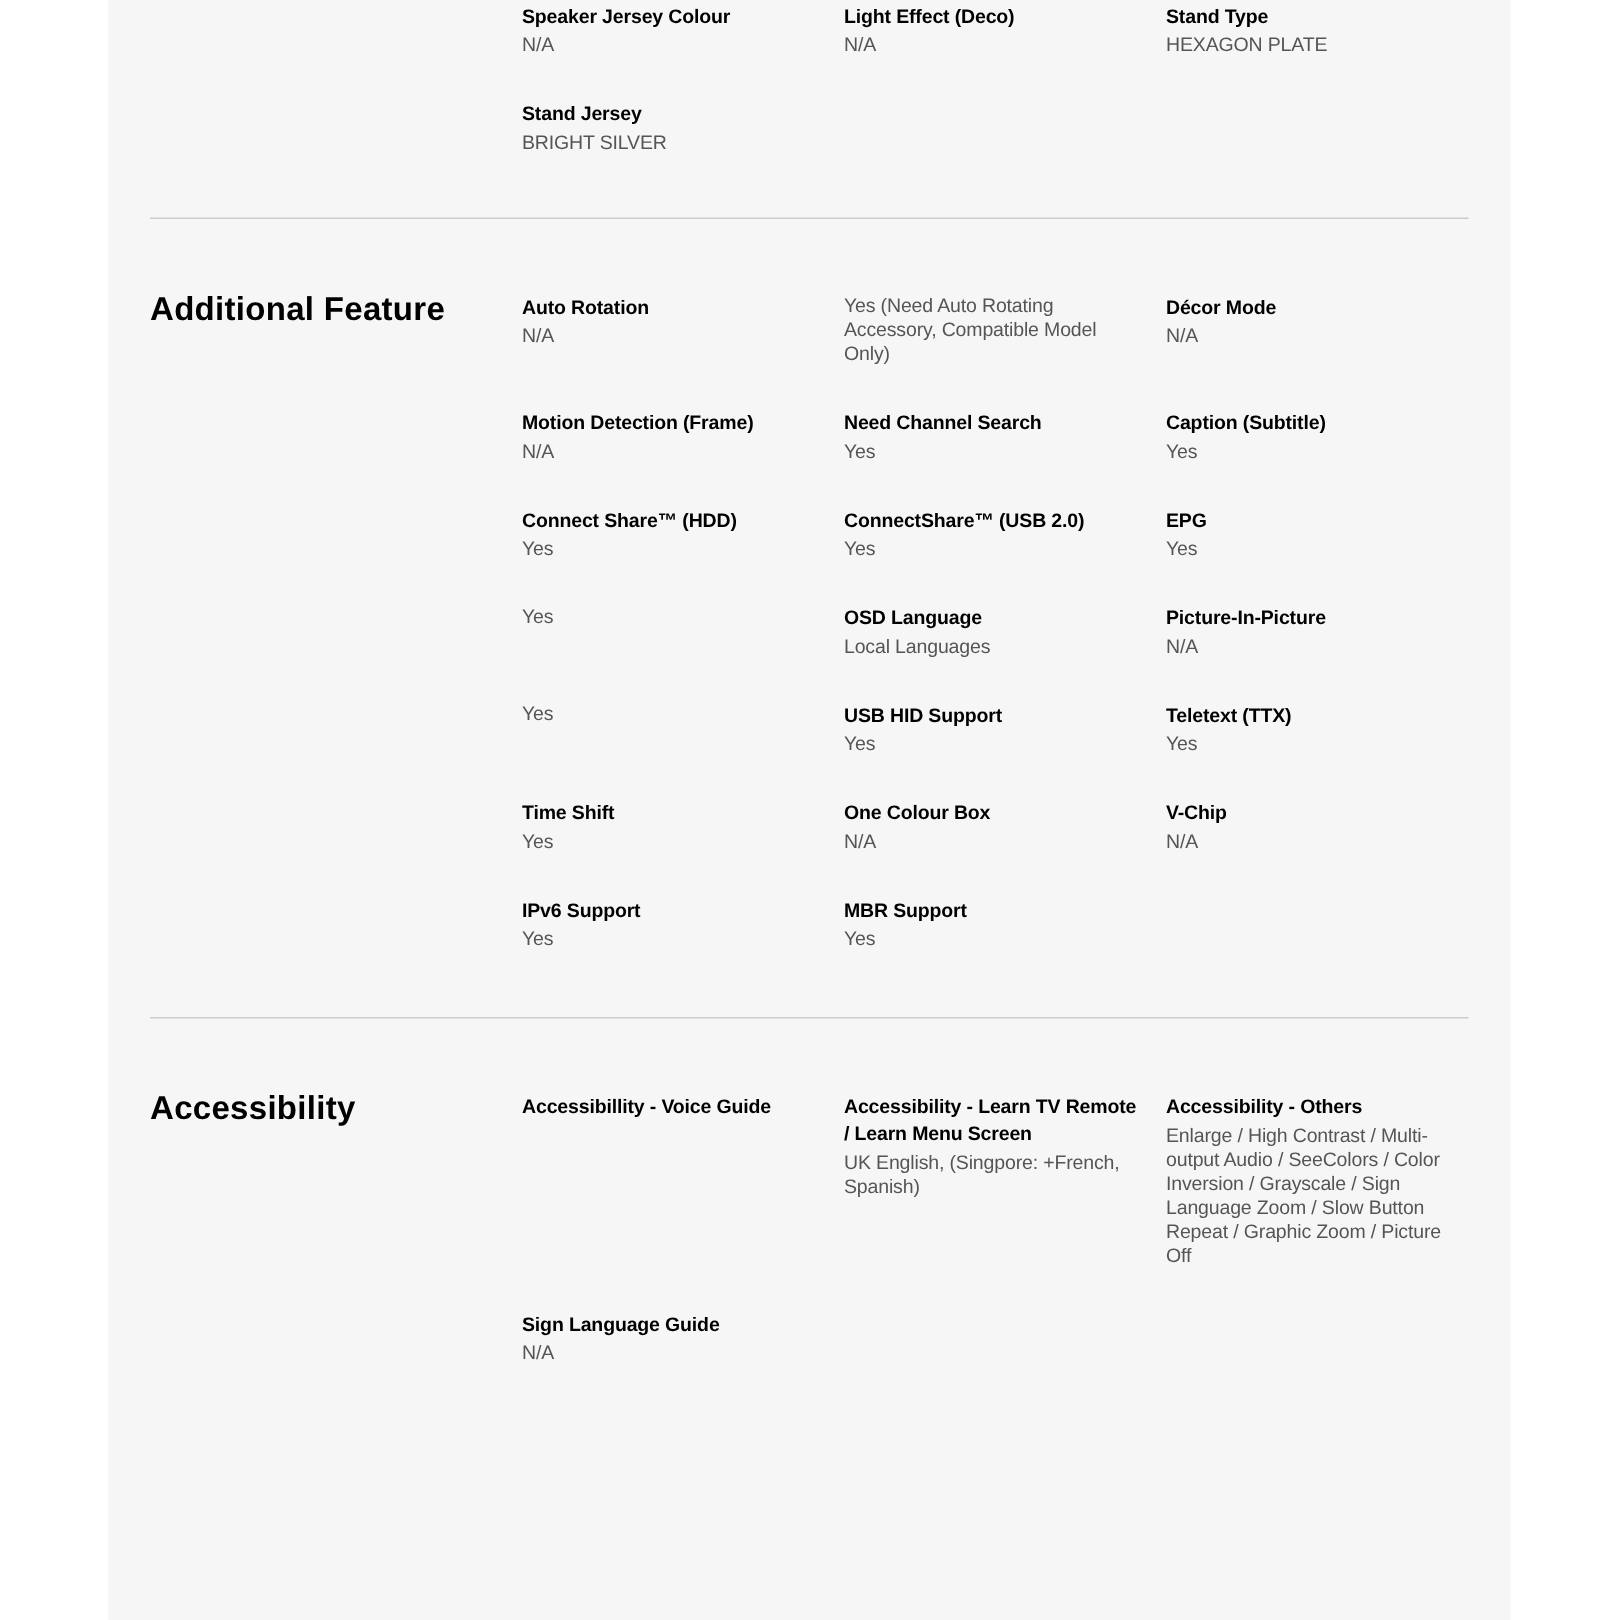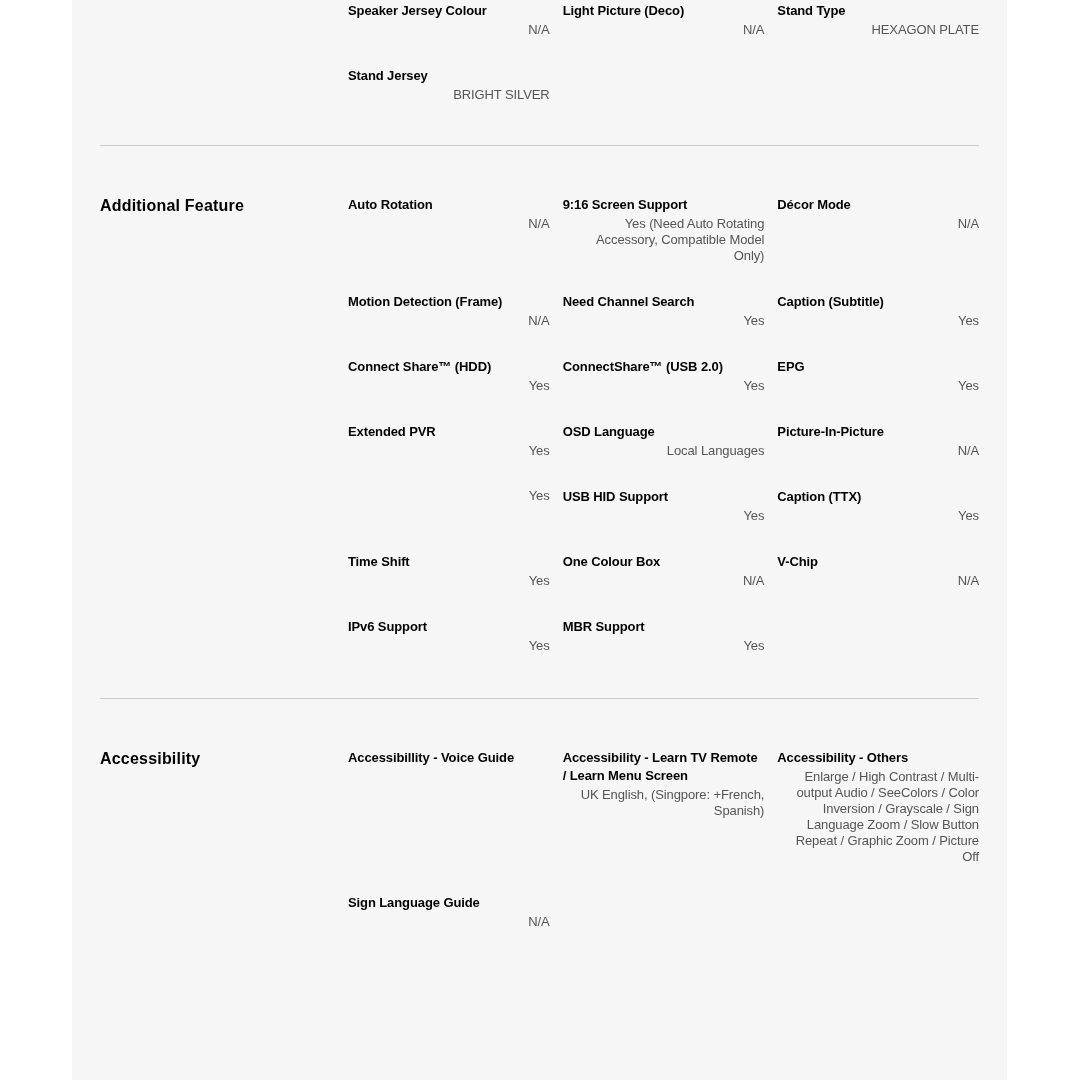--- a/index.html
+++ b/index.html
@@ -13,21 +13,21 @@
   .panel {
     width: 935px; height: 1080px;
     margin-left: 72px;
     background: #f6f6f7;
     padding: 0 28px;
   }
   .spec-section { display: flex; }
   .sec-title-col { flex: 0 0 235px; margin-right: 13px; }
   .sec-title {
     margin: 0;
-    font-size: 16px;
+    font-size: 22px;
     font-weight: 700;
     color: #000000;
     line-height: 20px;
     letter-spacing: 0.2px;
   }
   .specs {
     flex: 1;
     display: grid;
     grid-template-columns: 1fr 1fr 1fr;
     column-gap: 13px;
@@ -41,21 +41,20 @@
     line-height: 18px;
     letter-spacing: -0.1px;
     margin-bottom: 2px;
   }
   .item .value {
     font-size: 13px;
     font-weight: 400;
     color: #555555;
     line-height: 16px;
     letter-spacing: -0.1px;
-    text-align: right;
   }
   .divider {
     border-top: 1px solid #cccccc;
     height: 0;
   }
   .sec1 { padding-top: 2px; padding-bottom: 13px; }
   .sec2 { padding-top: 50px; padding-bottom: 15px; }
   .sec3 { padding-top: 50px; padding-bottom: 0; }
 </style>
 </head>
@@ -66,21 +65,21 @@
   <section class="spec-section sec1">
     <div class="sec-title-col">
       <h2 class="sec-title"></h2>
     </div>
     <div class="specs">
       <div class="item">
         <div class="label">Speaker Jersey Colour</div>
         <div class="value">N/A</div>
       </div>
       <div class="item">
-        <div class="label">Light Picture (Deco)</div>
+        <div class="label">Light Effect (Deco)</div>
         <div class="value">N/A</div>
       </div>
       <div class="item">
         <div class="label">Stand Type</div>
         <div class="value">HEXAGON PLATE</div>
       </div>
       <div class="item">
         <div class="label">Stand Jersey</div>
         <div class="value">BRIGHT SILVER</div>
       </div>
@@ -92,21 +91,20 @@
   <section class="spec-section sec2">
     <div class="sec-title-col">
       <h2 class="sec-title">Additional Feature</h2>
     </div>
     <div class="specs">
       <div class="item">
         <div class="label">Auto Rotation</div>
         <div class="value">N/A</div>
       </div>
       <div class="item">
-        <div class="label">9:16 Screen Support</div>
         <div class="value">Yes (Need Auto Rotating Accessory, Compatible Model Only)</div>
       </div>
       <div class="item">
         <div class="label">Décor Mode</div>
         <div class="value">N/A</div>
       </div>
       <div class="item">
         <div class="label">Motion Detection (Frame)</div>
         <div class="value">N/A</div>
       </div>
@@ -124,40 +122,39 @@
       </div>
       <div class="item">
         <div class="label">ConnectShare™ (USB 2.0)</div>
         <div class="value">Yes</div>
       </div>
       <div class="item">
         <div class="label">EPG</div>
         <div class="value">Yes</div>
       </div>
       <div class="item">
-        <div class="label">Extended PVR</div>
         <div class="value">Yes</div>
       </div>
       <div class="item">
         <div class="label">OSD Language</div>
         <div class="value">Local Languages</div>
       </div>
       <div class="item">
         <div class="label">Picture-In-Picture</div>
         <div class="value">N/A</div>
       </div>
       <div class="item">
         <div class="value">Yes</div>
       </div>
       <div class="item">
         <div class="label">USB HID Support</div>
         <div class="value">Yes</div>
       </div>
       <div class="item">
-        <div class="label">Caption (TTX)</div>
+        <div class="label">Teletext (TTX)</div>
         <div class="value">Yes</div>
       </div>
       <div class="item">
         <div class="label">Time Shift</div>
         <div class="value">Yes</div>
       </div>
       <div class="item">
         <div class="label">One Colour Box</div>
         <div class="value">N/A</div>
       </div>

